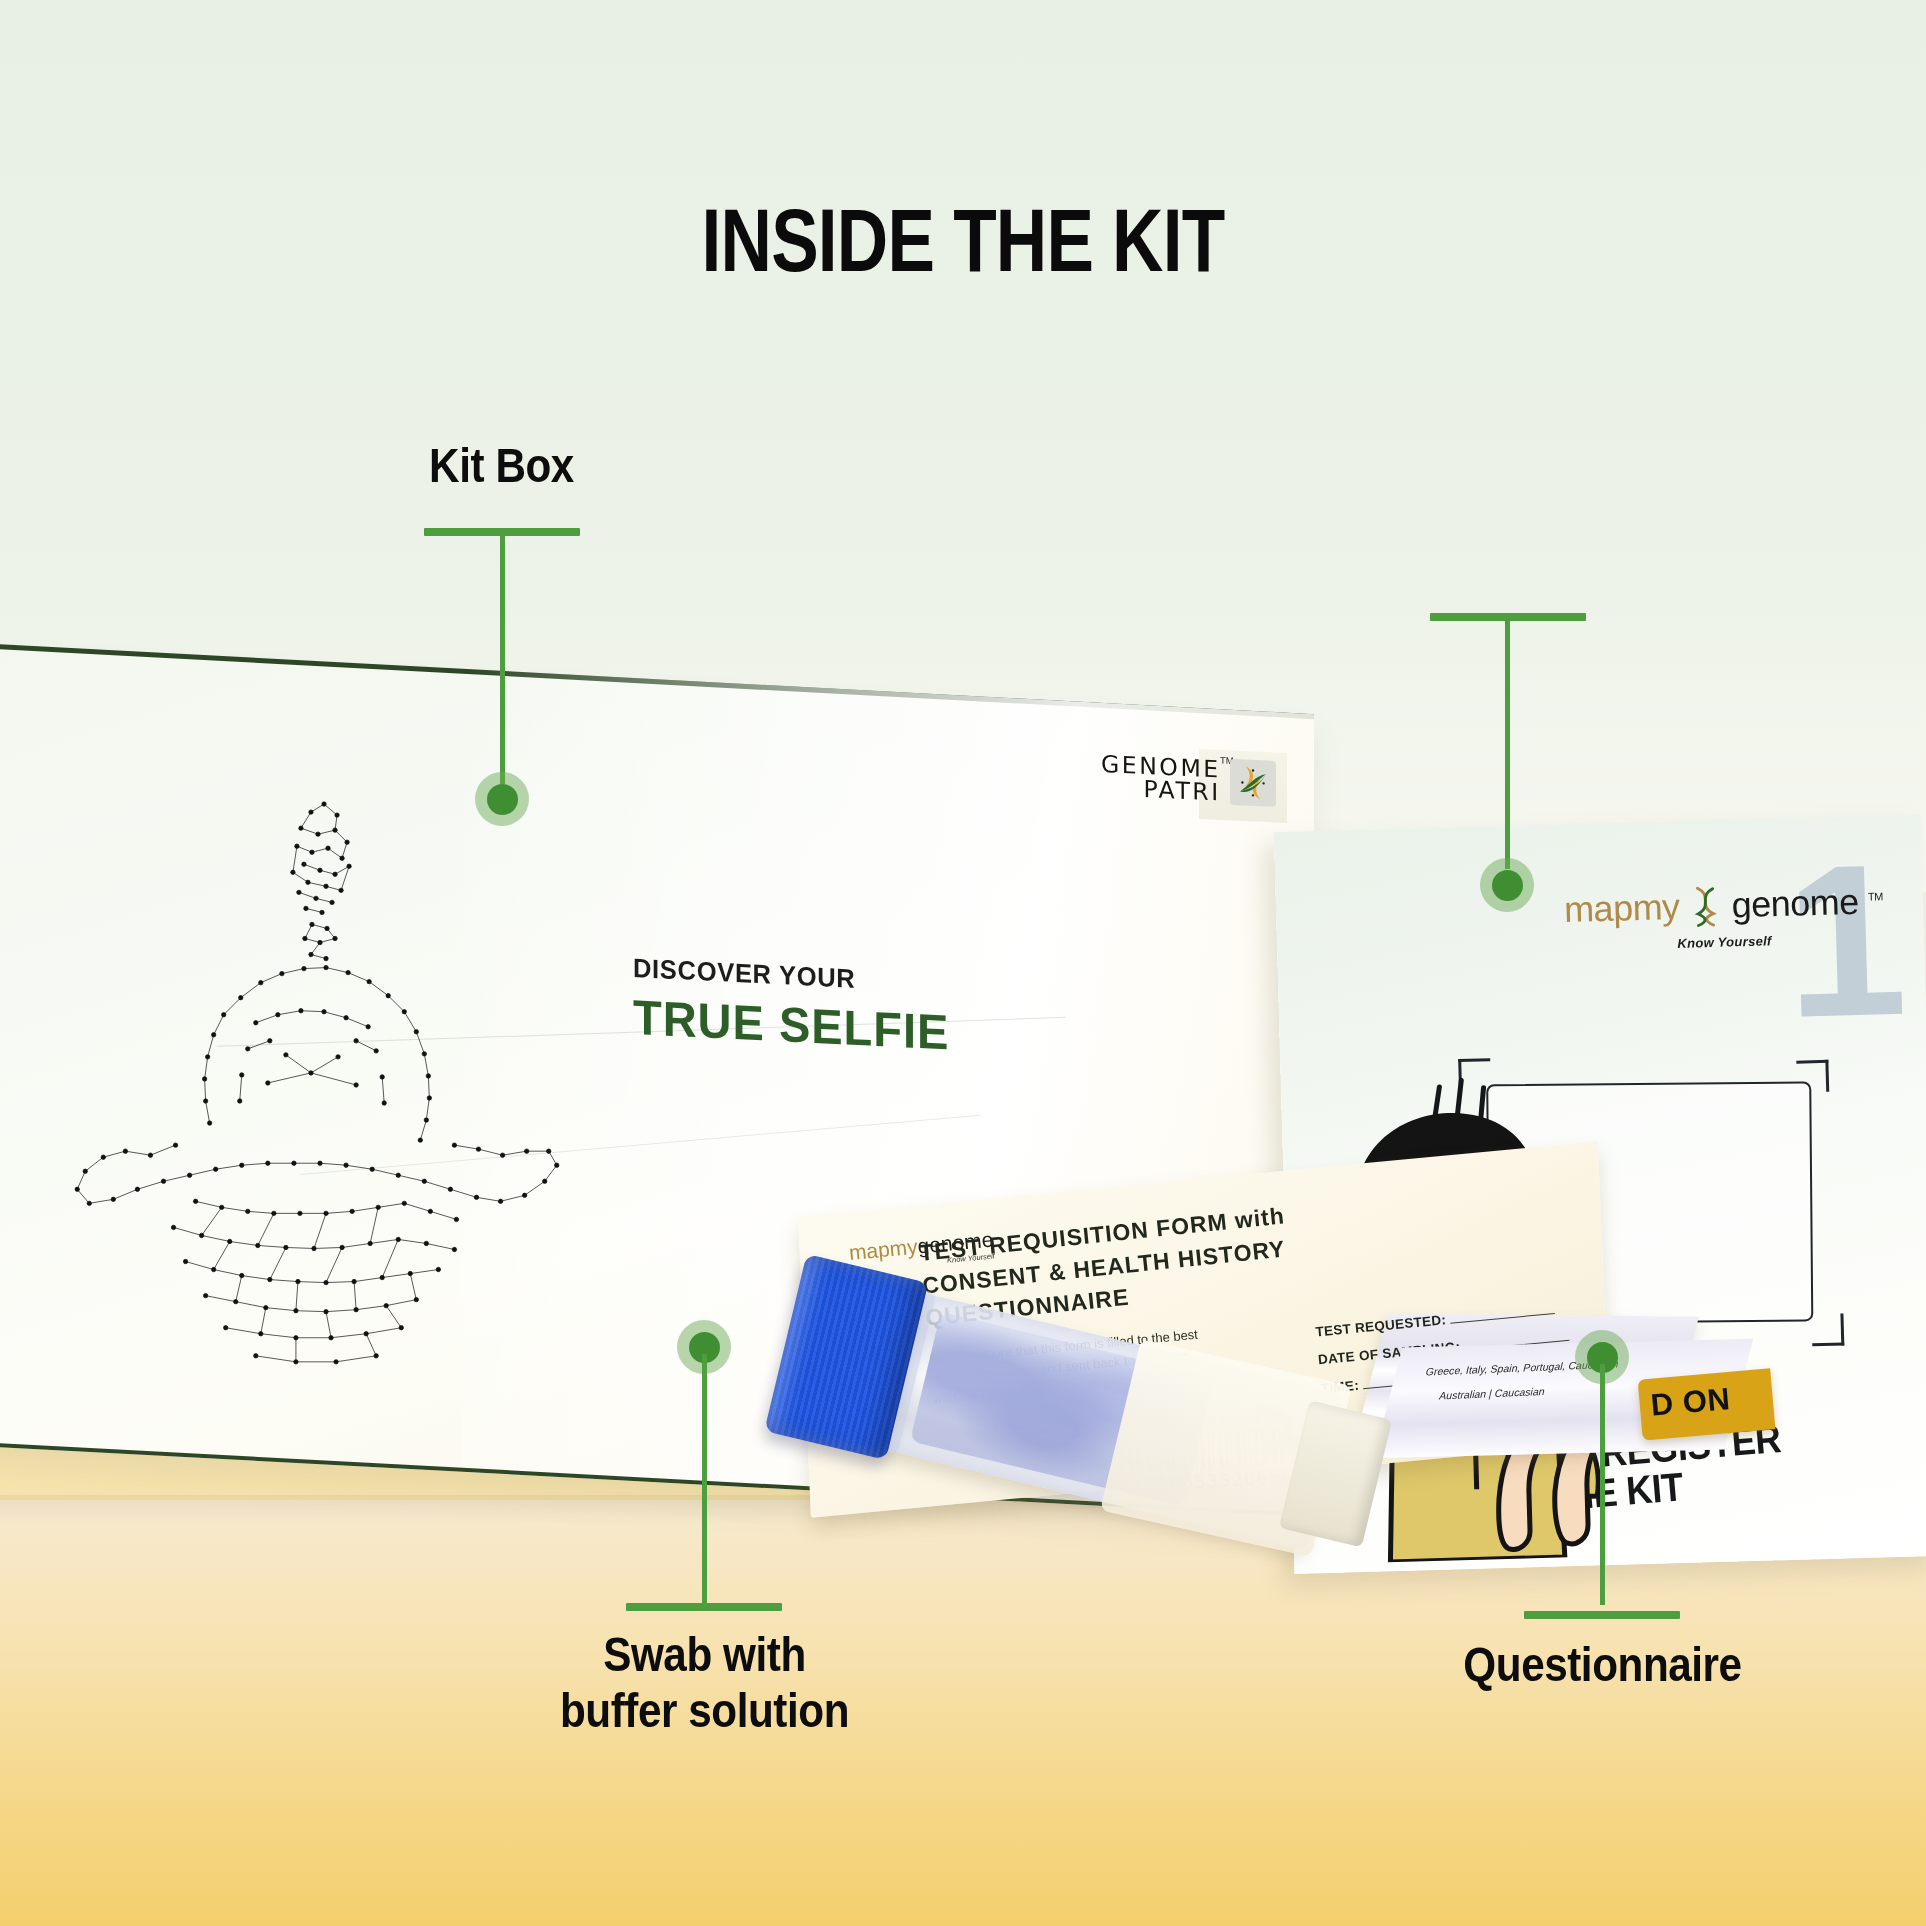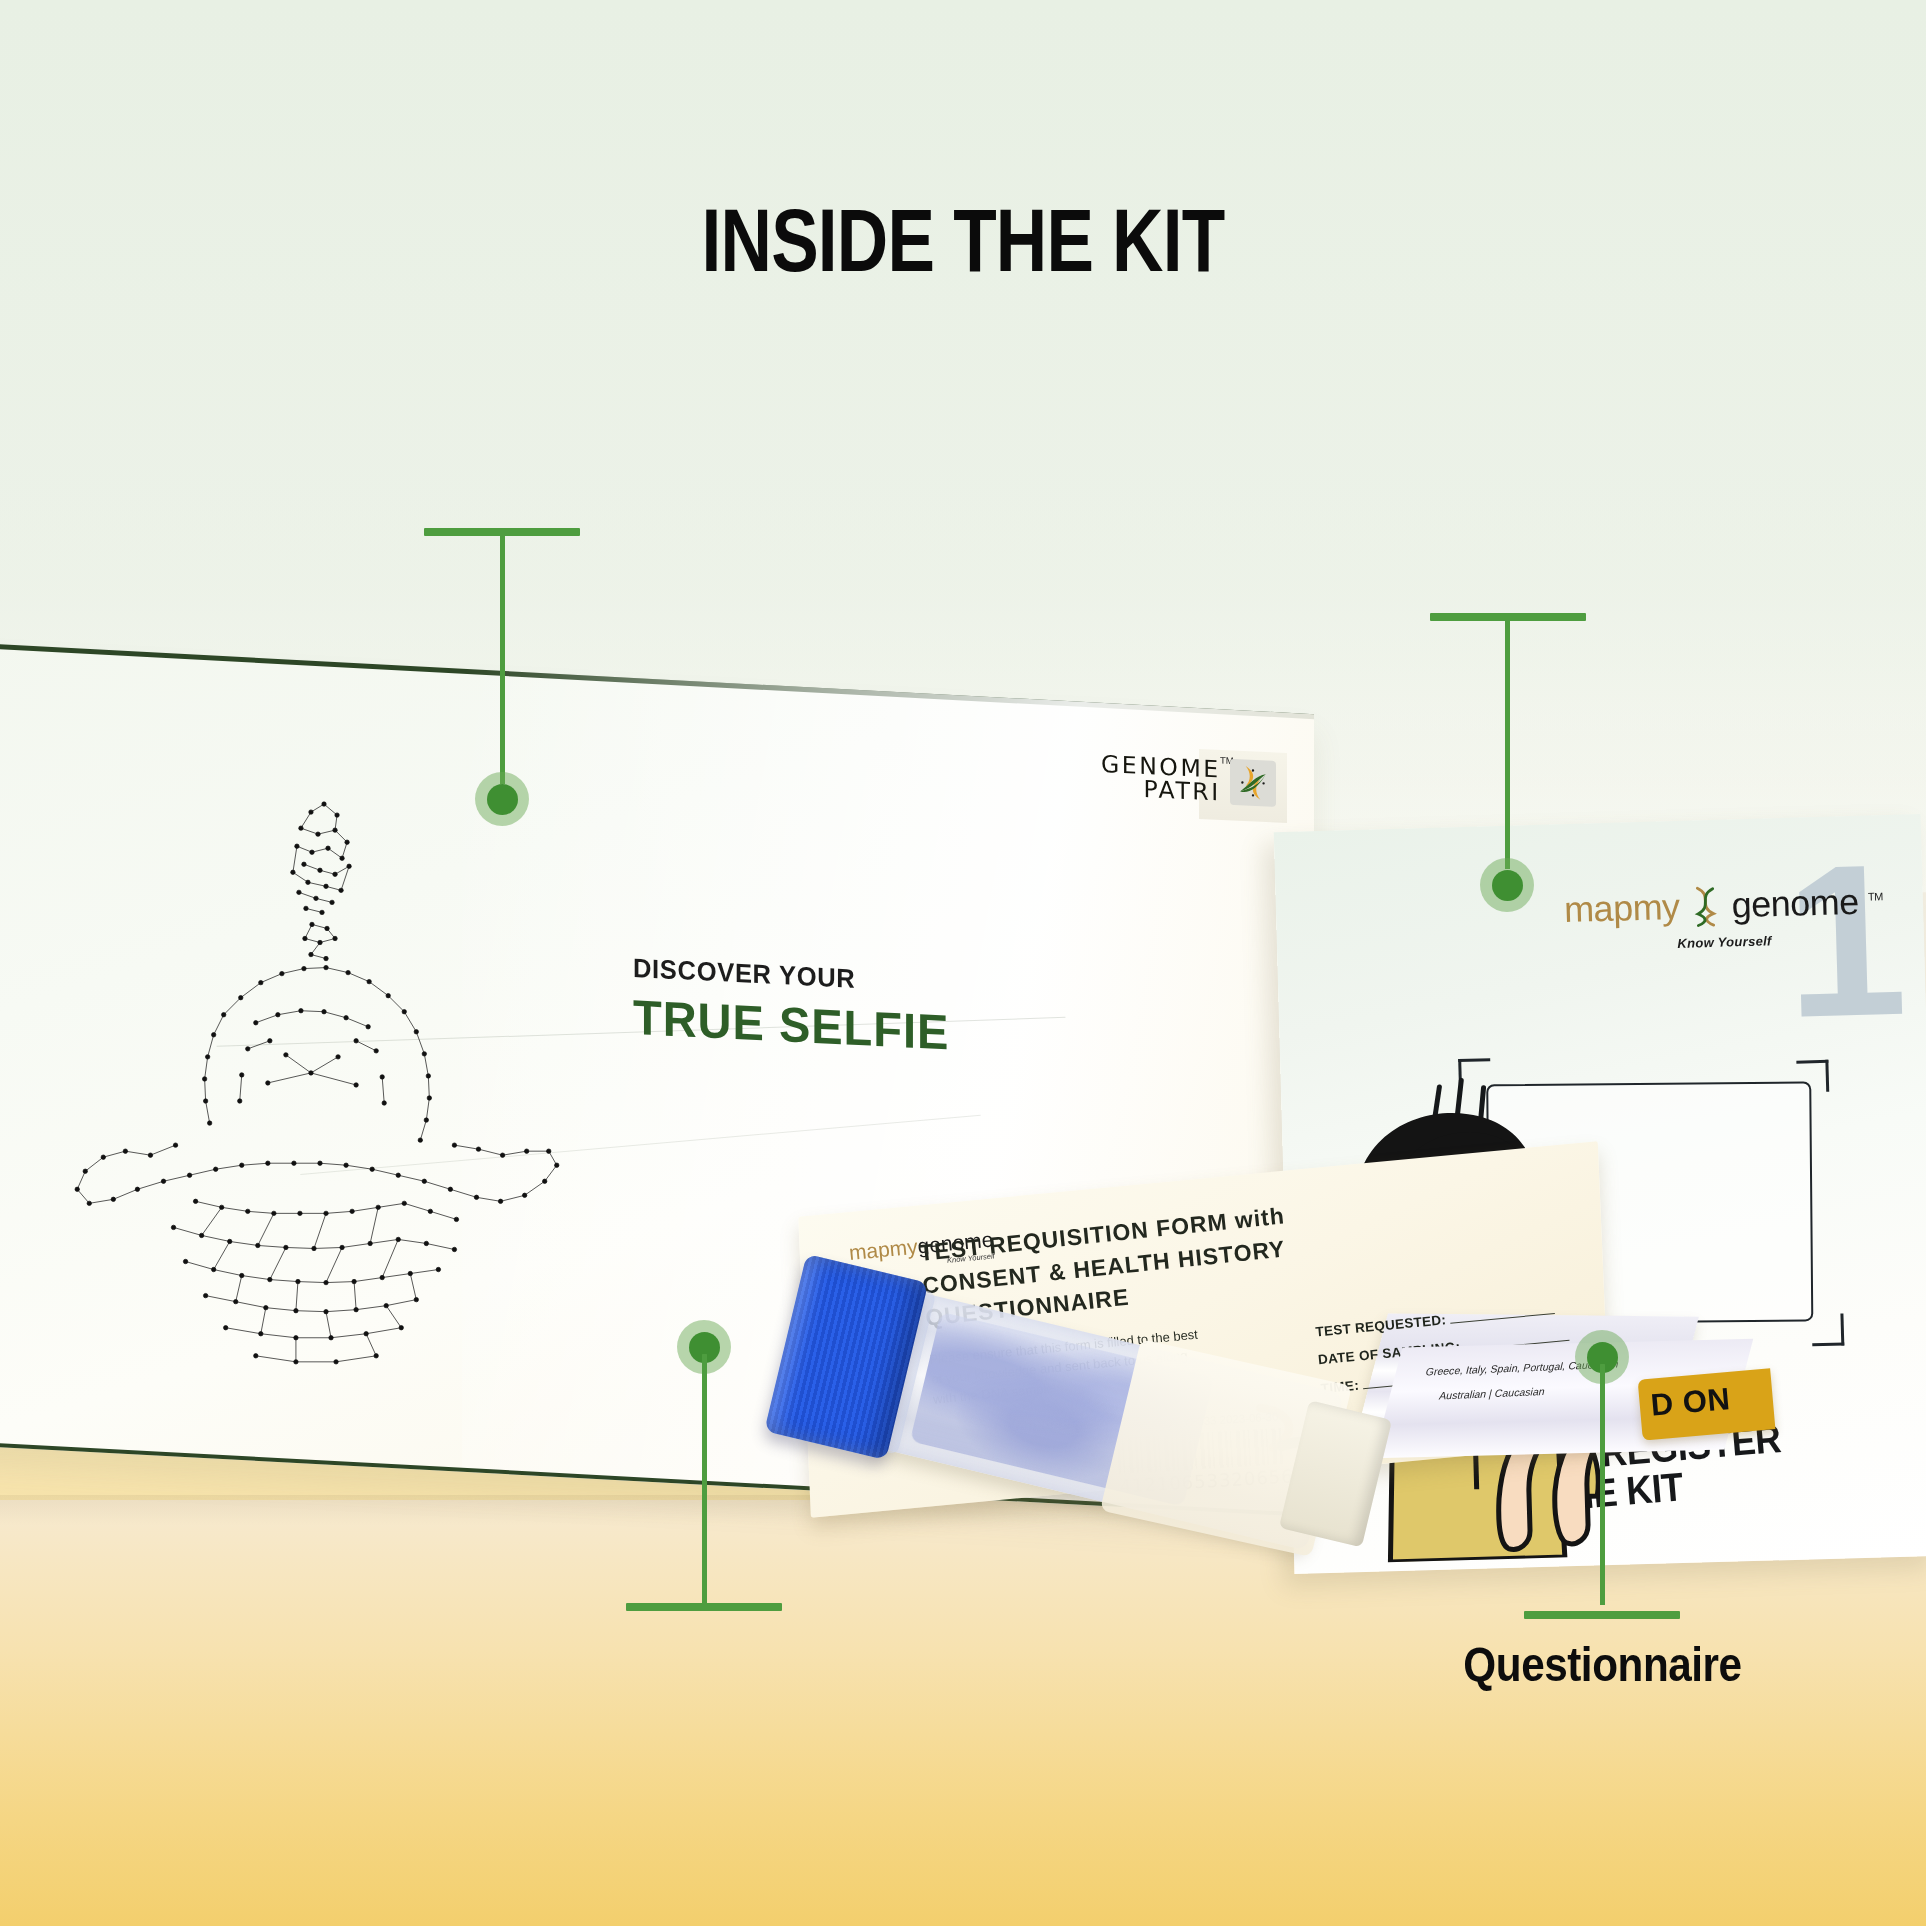--- a/index.html
+++ b/index.html
@@ -636,37 +636,44 @@
 
   <div class="tube">
     <div class="body"></div>
     <div class="liquid"></div>
     <div class="tubeLabel"></div>
     <div class="tip"></div>
     <div class="caprim"></div>
     <div class="cap"></div>
   </div>
 
+  <div class="callout" style="left:321px;top:441px;width:361px;">
+    <div class="ctext" style="font-size:48px;">Kit Box</div>
+  </div>
   <div class="crossbar" style="left:424px;top:528px;width:156px;"></div>
   <div class="stem" style="left:500px;top:528px;height:256px;"></div>
   <div class="dot" style="left:475px;top:772px;">
       <i></i>
     </div>
 
   <div class="crossbar" style="left:1430px;top:613px;width:156px;"></div>
   <div class="stem" style="left:1505px;top:613px;height:256px;"></div>
   <div class="dot" style="left:1480px;top:858px;">
       <i></i>
     </div>
 
   <div class="dot" style="left:677px;top:1320px;">
       <i></i>
     </div>
   <div class="stem" style="left:702px;top:1354px;height:251px;"></div>
   <div class="crossbar" style="left:626px;top:1603px;width:156px;"></div>
+  <div class="callout" style="left:441px;top:1630px;width:527px;">
+    <div class="ctext" style="font-size:48px;">Swab with</div>
+    <div class="ctext" style="font-size:48px;margin-top:5px;">buffer solution</div>
+  </div>
 
   <div class="dot" style="left:1575px;top:1330px;">
       <i></i>
     </div>
   <div class="stem" style="left:1600px;top:1364px;height:241px;"></div>
   <div class="crossbar" style="left:1524px;top:1611px;width:156px;"></div>
   <div class="callout" style="left:1324px;top:1640px;width:557px;">
     <div class="ctext" style="font-size:48px;">Questionnaire</div>
   </div>
 

